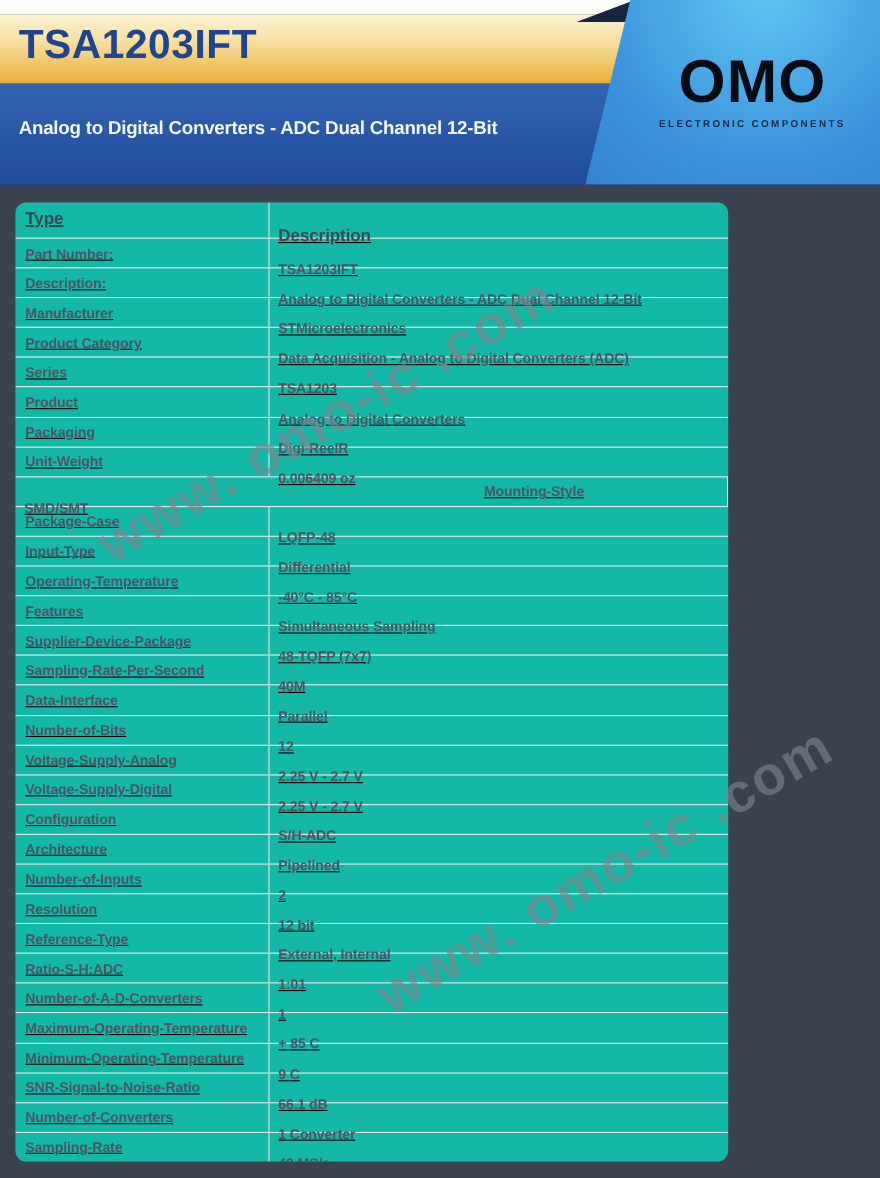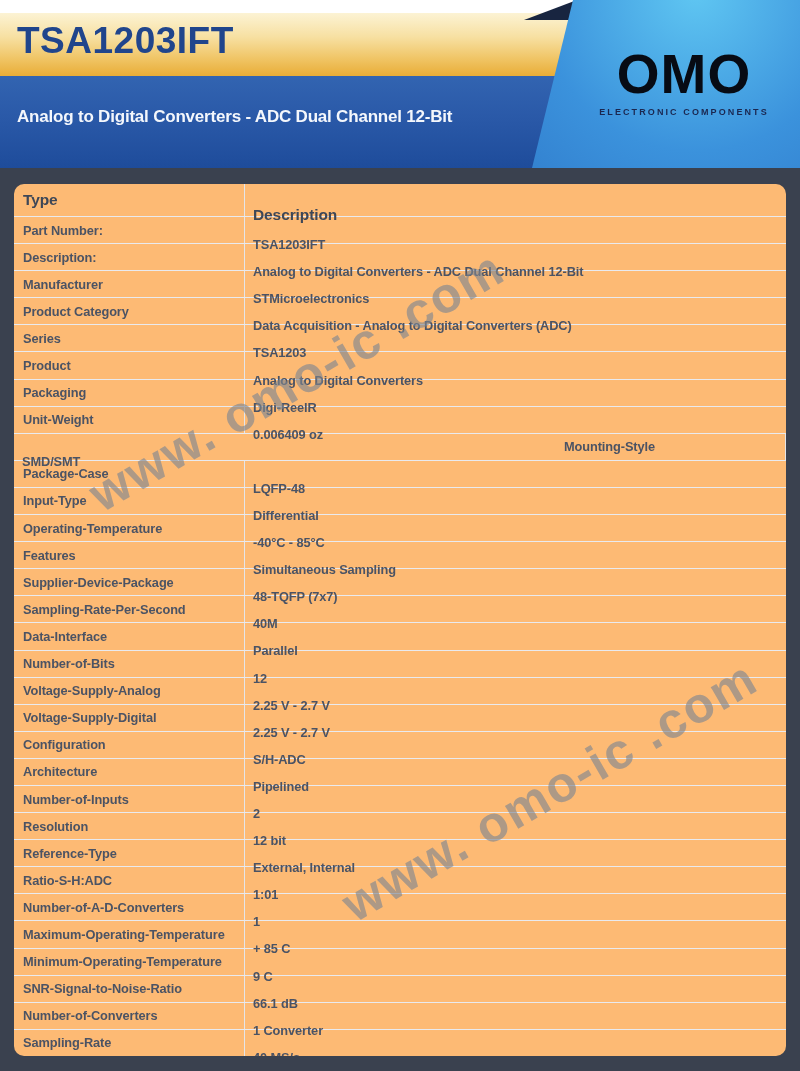--- a/index.html
+++ b/index.html
@@ -51,22 +51,22 @@
     font-family:"Liberation Sans", sans-serif;
   }
   .logo-tagline {
     margin-top:3px;
     font-size:9px; font-weight:700; letter-spacing:2.1px;
     color:#1b2750; white-space:nowrap;
   }
 
   
   .card {
-    position:absolute; left:14px; top:184px; width:772px; height:872px;
-    background:#fdba74; border-radius:10px; overflow:hidden;
+    position:absolute; left:14px; top:184px; width:648px; height:872px;
+    background:#14b8a6; border-radius:10px; overflow:hidden;text-decoration:underline;
   }
   .thead {
     display:flex; height:32px; align-items:center;
   }
   .trow { display:flex; height:27.1px; align-items:center; border-top:1px solid #e9eaee; }
   .cell { height:100%; display:flex; align-items:center; }
   .c1 { width:231px; padding-left:9px; border-right:1px solid #e4e5e9; }
   .c2 { flex:1; padding-left:8px;margin-top:29px; }
   .thead .cell { font-size:15.5px; font-weight:600; color:#3e4757; letter-spacing:-0.1px; }
   .trow .cell { font-size:12.8px; font-weight:700; color:#4b5364; letter-spacing:-0.1px; }

